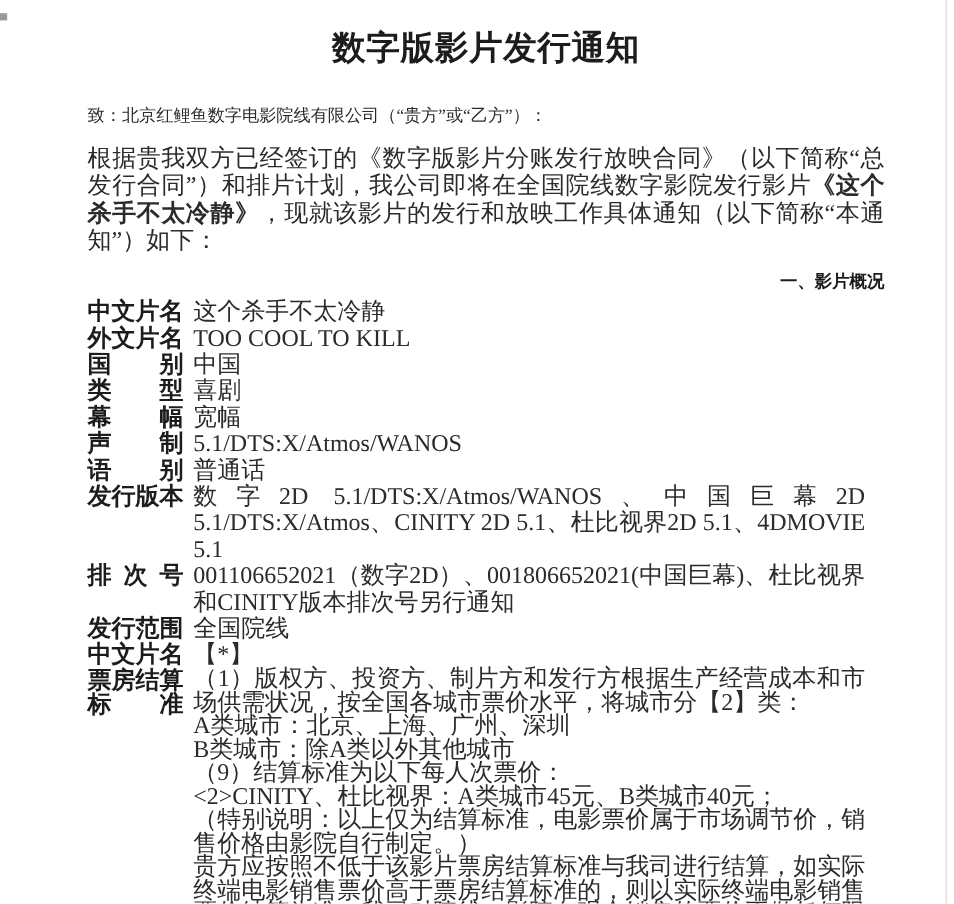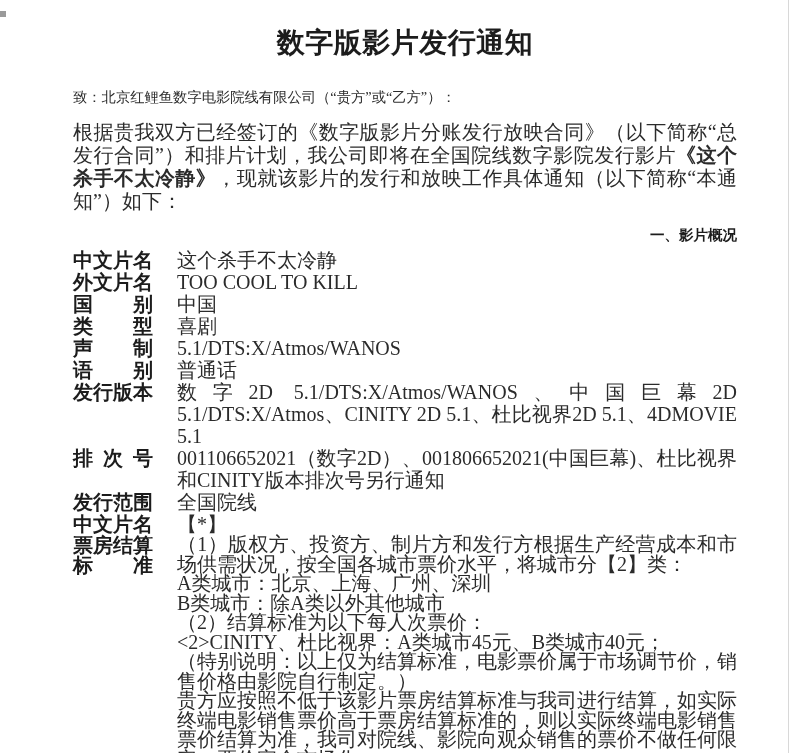--- a/index.html
+++ b/index.html
@@ -43,21 +43,21 @@
     left: 73px;
     top: 0;
     width: 664px;
   }
   .doc-title {
     margin: 26px 0 0 0;
     font-size: 28px;
     line-height: 34px;
     font-weight: bold;
     text-align: center;
-    font-family: Liberation Serif, serif;
+    font-family: Liberation Mono, monospace;
     color: #1c1c1c;
     letter-spacing: 0.5px;
   }
   .salutation {
     margin: 26px 0 0 0;
     font-size: 14.3px;
     line-height: 22px;
   }
   .intro {
     margin: 13px 0 0 0;
@@ -87,21 +87,21 @@
   }
   .flabel {
     flex: none;
     width: 80px;
     font-weight: bold;
     text-align: justify;
     text-align-last: justify;
     color: #1c1c1c;
   }
   .fvalue {
-    margin-left: 24px;
+    margin-left: 8px;
     width: 560px;
     text-align: justify;
   }
   .fvalue .vline {
     text-align: justify;
   }
   .frow.standards {
     line-height: 19.5px;
   }
   .frow.standards .flabel {
@@ -149,20 +149,26 @@
       </div>
 
       <div class="frow">
         <span class="flabel">类型</span>
         <div class="fvalue">
           <div class="vline">喜剧</div>
         </div>
       </div>
 
 
+      <div class="frow">
+        <span class="flabel">幕幅</span>
+        <div class="fvalue">
+          <div class="vline">宽幅</div>
+        </div>
+      </div>
 
       <div class="frow">
         <span class="flabel">声制</span>
         <div class="fvalue">
           <div class="vline">5.1/DTS:X/Atmos/WANOS</div>
         </div>
       </div>
 
       <div class="frow">
         <span class="flabel">语别</span>
@@ -198,21 +204,21 @@
           <div class="vline">【*】</div>
         </div>
       </div>
 
       <div class="frow standards">
         <span class="flabel">票房结算标准</span>
         <div class="fvalue">
           <div class="vline">（1）版权方、投资方、制片方和发行方根据生产经营成本和市场供需状况，按全国各城市票价水平，将城市分【2】类：</div>
           <div class="vline">A类城市：北京、上海、广州、深圳</div>
           <div class="vline">B类城市：除A类以外其他城市</div>
-          <div class="vline">（2）结算标准为以下每人次票价：</div>
+          <div class="vline">（9）结算标准为以下每人次票价：</div>
           <div class="vline">&lt;2&gt;CINITY、杜比视界：A类城市45元、B类城市40元；</div>
           <div class="vline">（特别说明：以上仅为结算标准，电影票价属于市场调节价，销售价格由影院自行制定。）</div>
           <div class="vline">贵方应按照不低于该影片票房结算标准与我司进行结算，如实际终端电影销售票价高于票房结算标准的，则以实际终端电影销售票价结算为准，我司对院线、影院向观众销售的票价不做任何限定，票价完全市场化。</div>
         </div>
       </div>
 
     </div>
   </div>
 </div>
 

